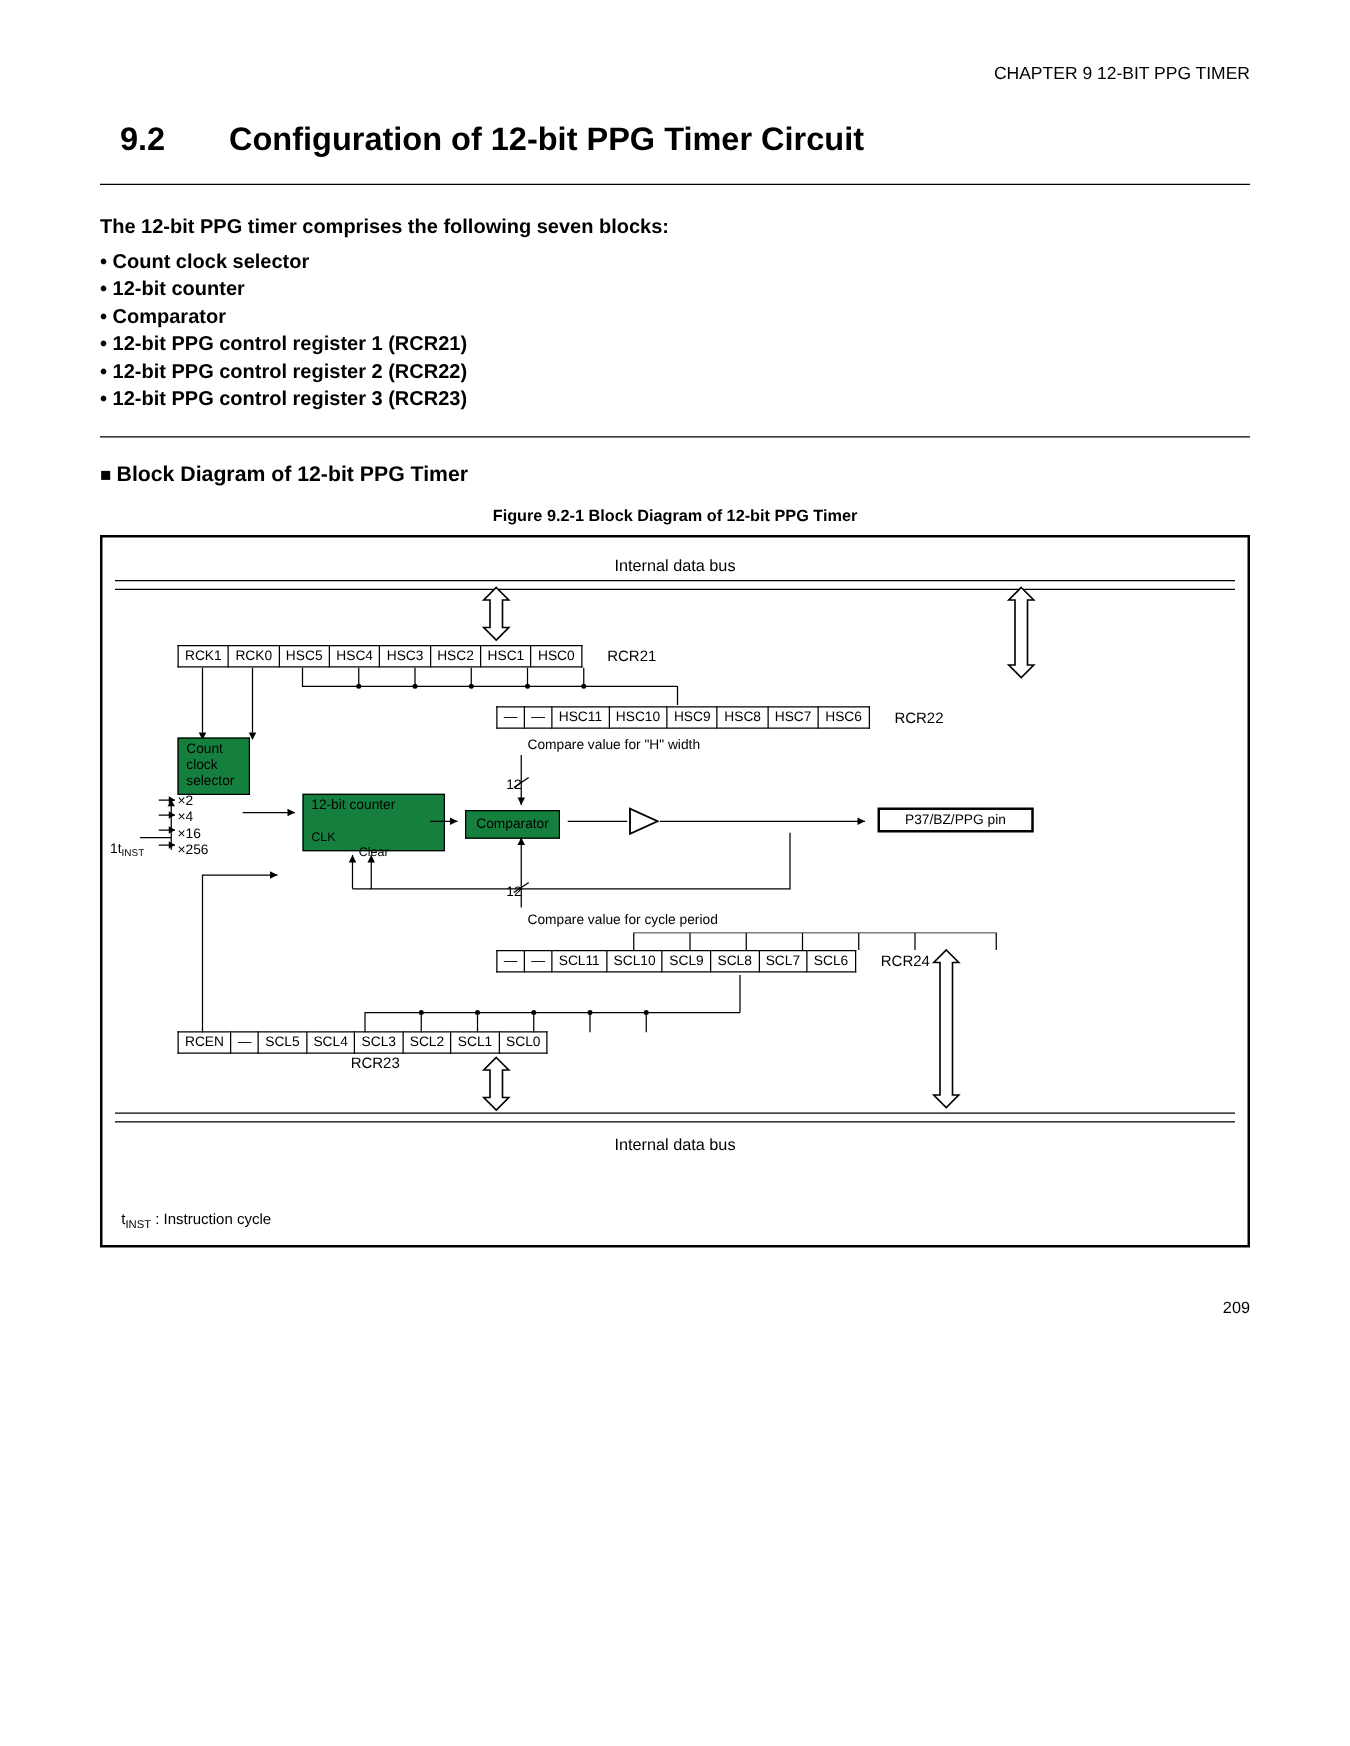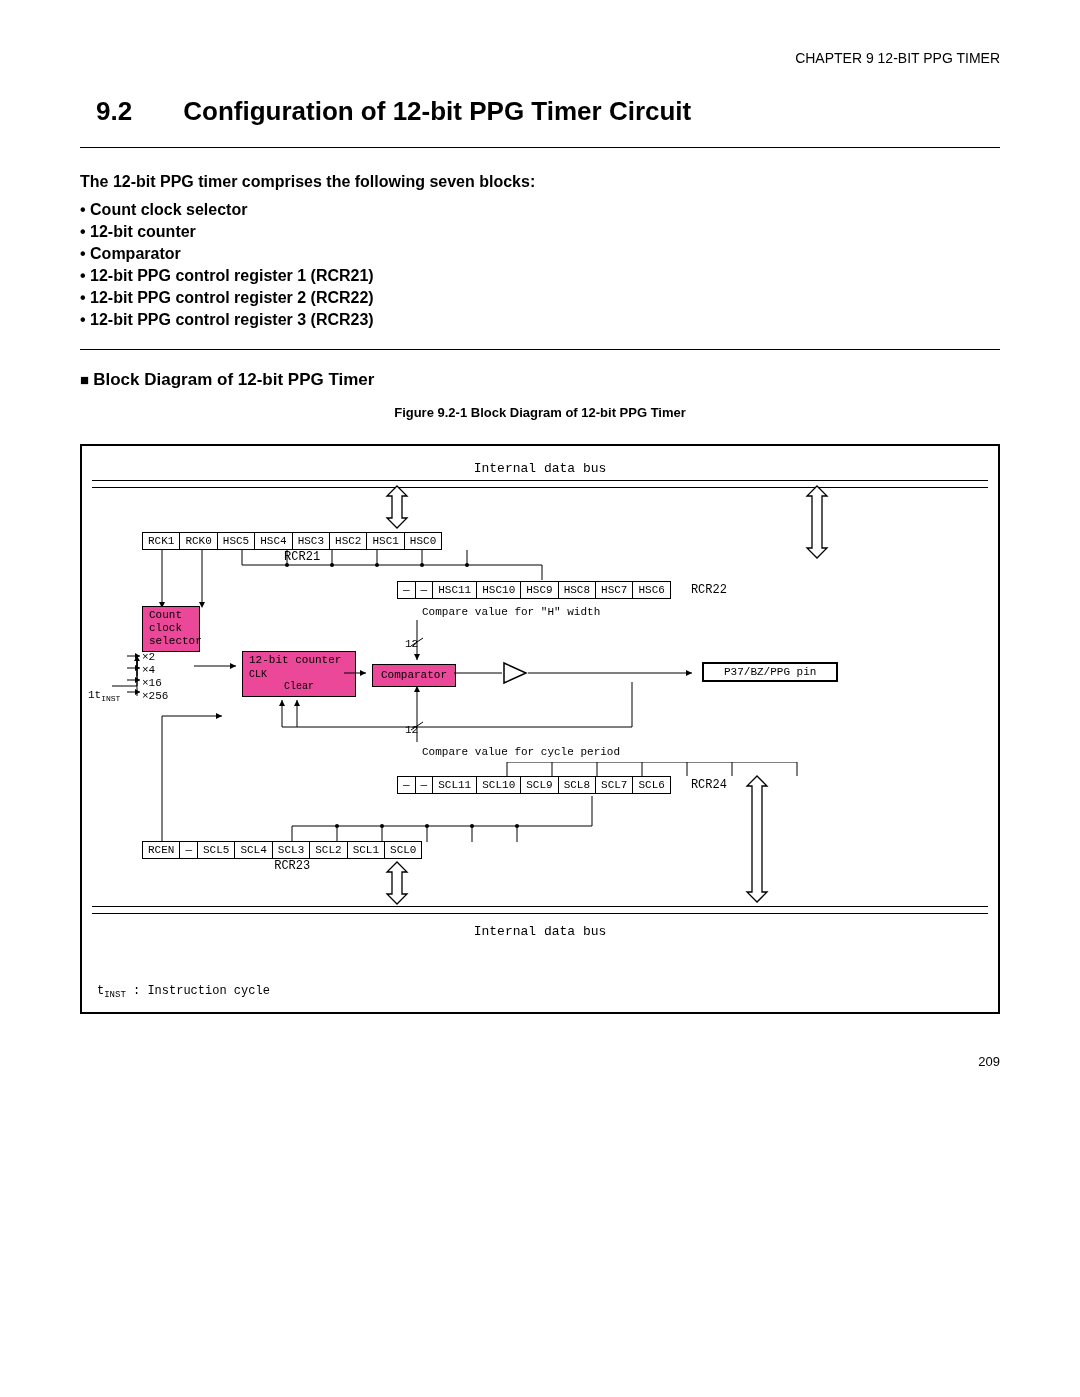--- a/index.html
+++ b/index.html
@@ -55,30 +55,29 @@
     margin: 20px 0 15px 0;
   }
   .subheading::before {
     content: "■ ";
     font-size: 15px;
   }
   .fig-caption {
     text-align: center;
     font-size: 13px;
     font-weight: bold;
-    margin-bottom: 24px;
+    margin-bottom: 8px;
   }
   .diagram-box {
     border: 2px solid #000;
     padding: 15px 10px;
     font-size: 12px;
     position: relative;
     height: 570px;
     box-sizing: border-box;
-    font-family: Liberation Mono, monospace;
   }
   .bus-label {
     text-align: center;
     font-size: 13px;
     margin-bottom: 4px;
   }
   .bus-lines {
     height: 6px;
     border-top: 1.5px solid #000;
     border-bottom: 1.5px solid #000;
@@ -102,21 +101,21 @@
     white-space: nowrap;
   }
   .reg-label {
     font-size: 12px;
     margin-left: 20px;
   }
   .block {
     border: 1px solid #000;
     font-size: 11px;
     padding: 2px 6px;
-    background: #ec4899;
+    background: #15803d;
     display: inline-block;
     line-height: 1.2;
   }
   .pin-block {
     border: 2px solid #000;
     padding: 2px 20px;
     font-size: 11px;
   }
   .abs { position: absolute; }
   .small-label { font-size: 11px; }
@@ -165,21 +164,21 @@
   <div class="bus-label">Internal data bus</div>
   <div class="bus-lines"></div>
 
   <svg class="abs" style="left:300px; top:38px;" width="30" height="46">
     <path d="M15 2 L25 12 L20 12 L20 34 L25 34 L15 44 L5 34 L10 34 L10 12 L5 12 Z" fill="#fff" stroke="#000" stroke-width="1.3"></path>
   </svg>
   <svg class="abs" style="left:720px; top:38px;" width="30" height="76">
     <path d="M15 2 L25 12 L20 12 L20 64 L25 64 L15 74 L5 64 L10 64 L10 12 L5 12 Z" fill="#fff" stroke="#000" stroke-width="1.3"></path>
   </svg>
 
-  <div class="reg-row abs" style="left:60px; top:86px;flex-direction:column;">
+  <div class="reg-row abs" style="left:60px; top:86px;">
     <table class="reg-table">
         <tbody>
           <tr>
       <td>RCK1</td>
       <td>RCK0</td>
       <td>HSC5</td>
       <td>HSC4</td>
       <td>HSC3</td>
       <td>HSC2</td>
       <td>HSC1</td>
@@ -242,21 +241,21 @@
       <polygon points="28,29 23,26 23,32"></polygon>
     <line x1="15" y1="41" x2="28" y2="41" stroke="#000"></line>
       <polygon points="28,41 23,38 23,44"></polygon>
   </svg>
   <div class="abs small-label" style="left:6px; top:243px;">
     <span>1t</span><sub style="font-size:8px;">INST</sub>
   </div>
 
   <div class="block abs" style="left:160px; top:205px; width:100px; height:40px;">
     <div>12-bit counter</div>
-    <div style="font-size:10px; margin-top:2px;">CLK</div>
+    <div style="font-size:10px; margin-top:14px;">CLK</div>
     <div style="font-size:10px; text-align:center;">Clear</div>
   </div>
   <svg class="abs" style="left:112px; top:215px;" width="48" height="10">
       <line x1="0" y1="5" x2="42" y2="5" stroke="#000"></line>
       <polygon points="42,5 36,2 36,8"></polygon>
     </svg>
 
   <div class="block abs" style="left:290px; top:218px; padding:4px 8px;">Comparator</div>
   <svg class="abs" style="left:262px; top:222px;" width="28" height="10">
       <line x1="0" y1="5" x2="22" y2="5" stroke="#000"></line>

